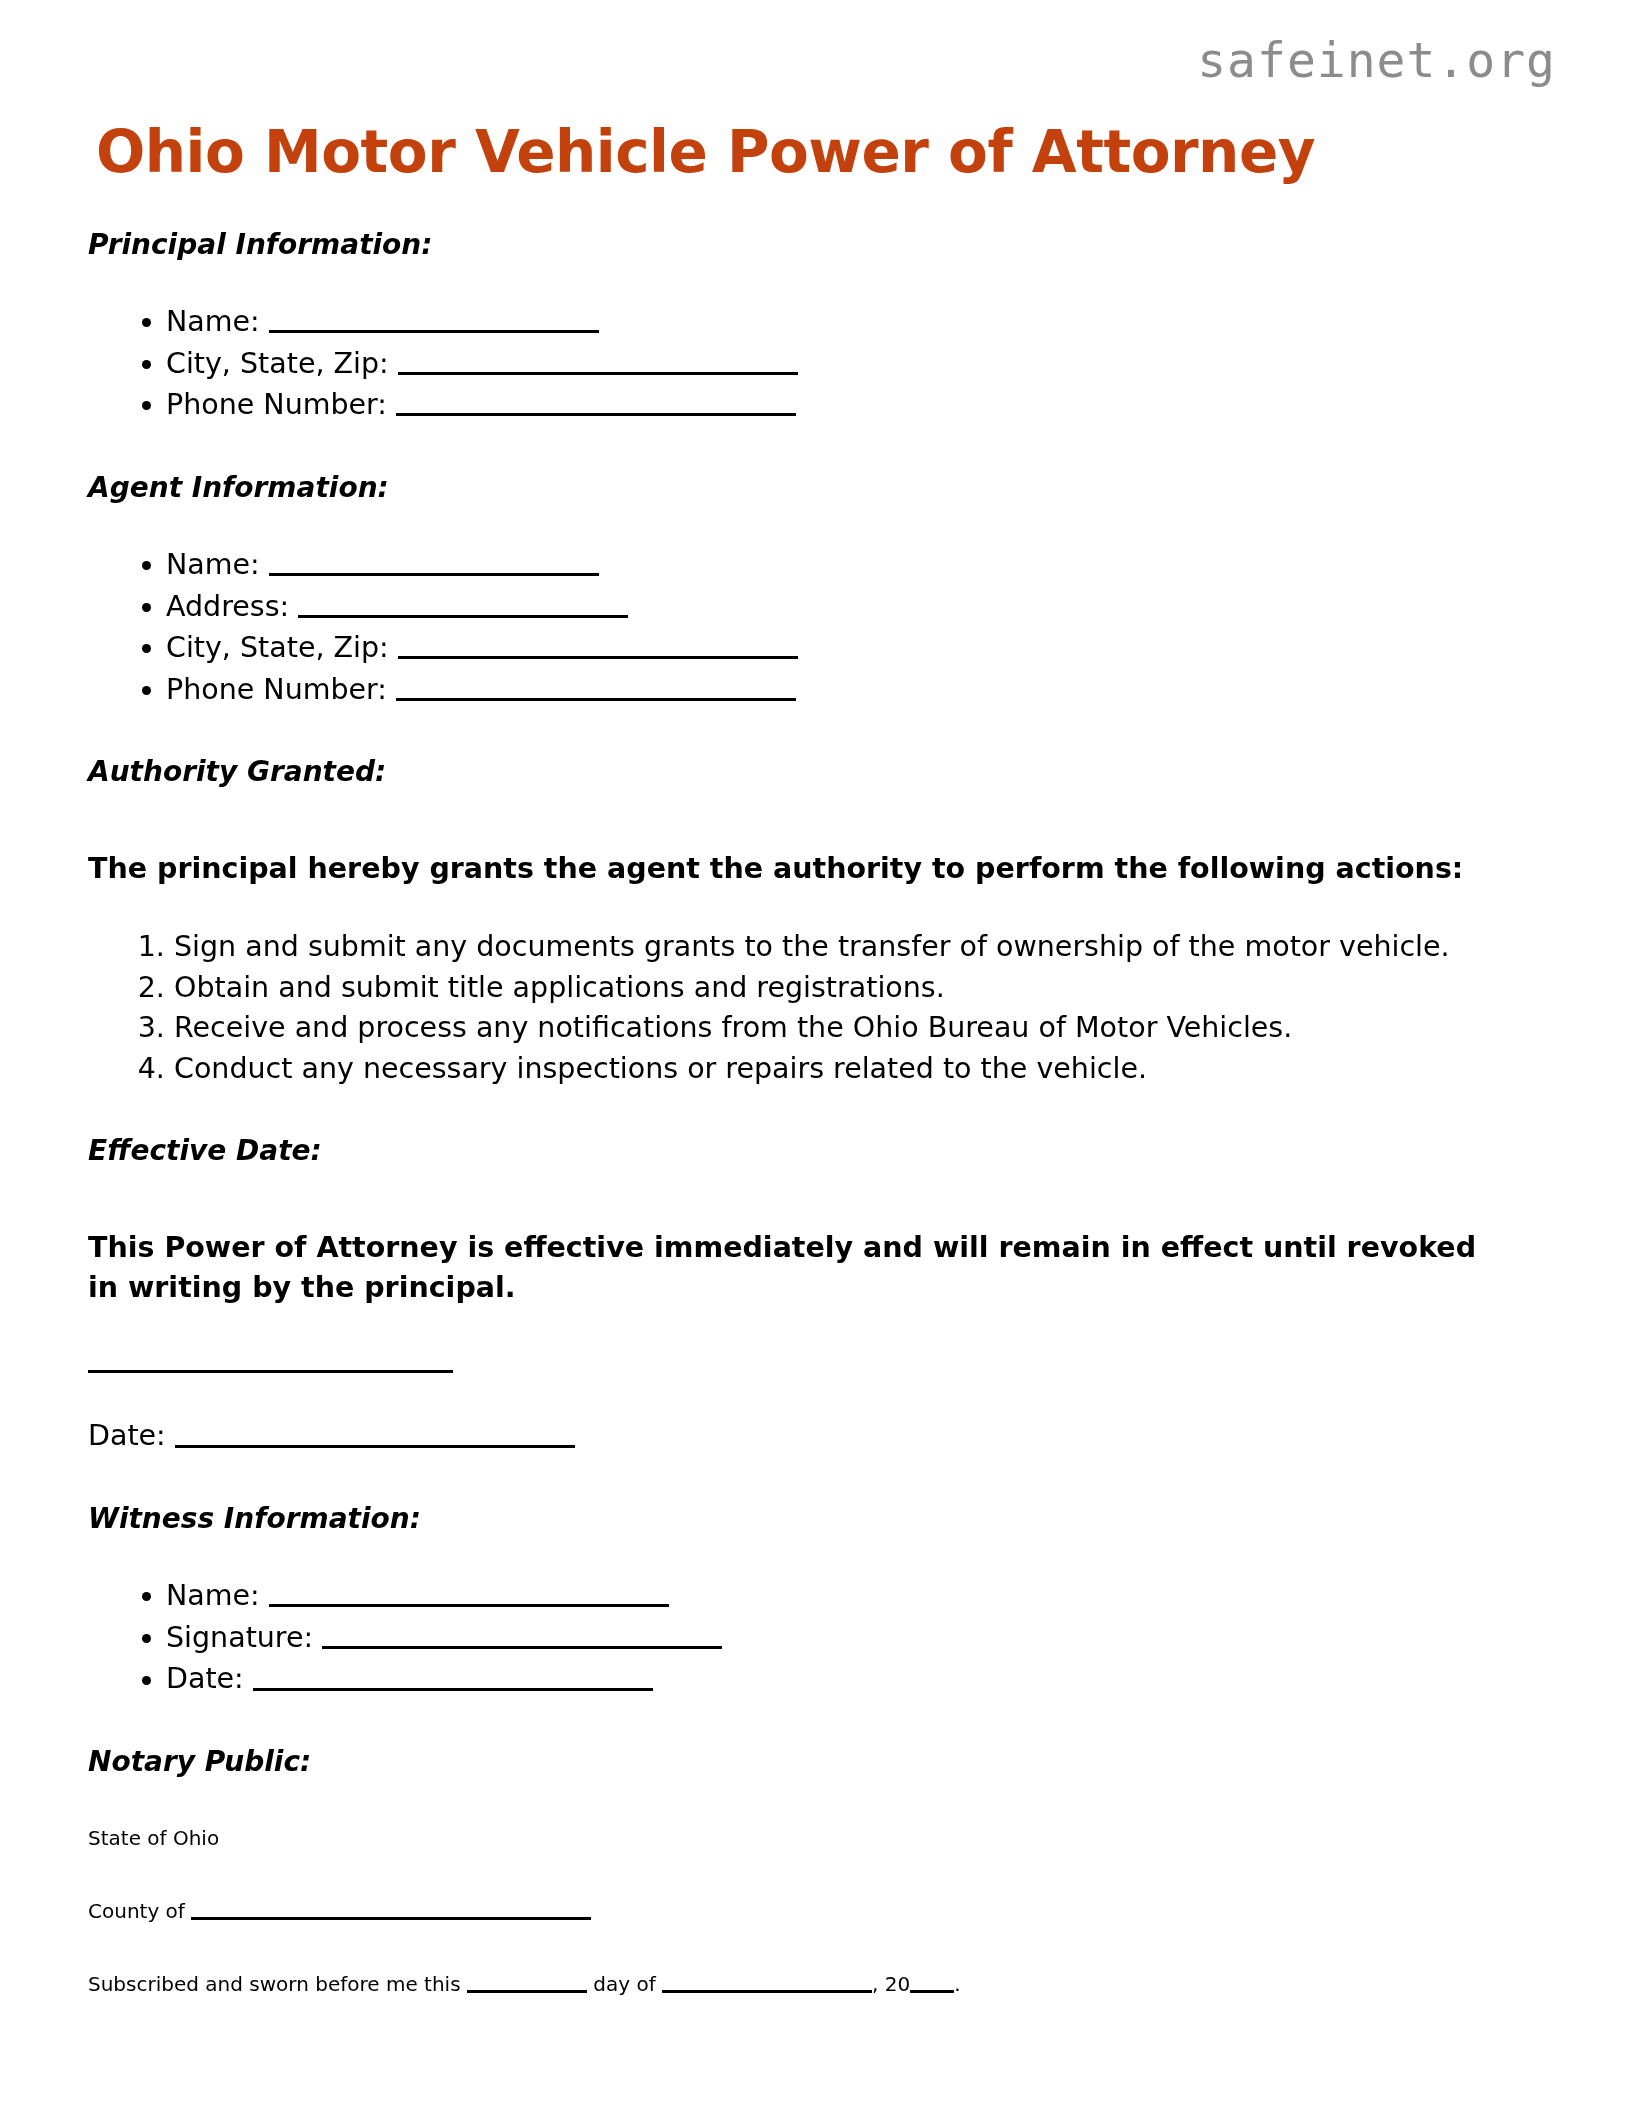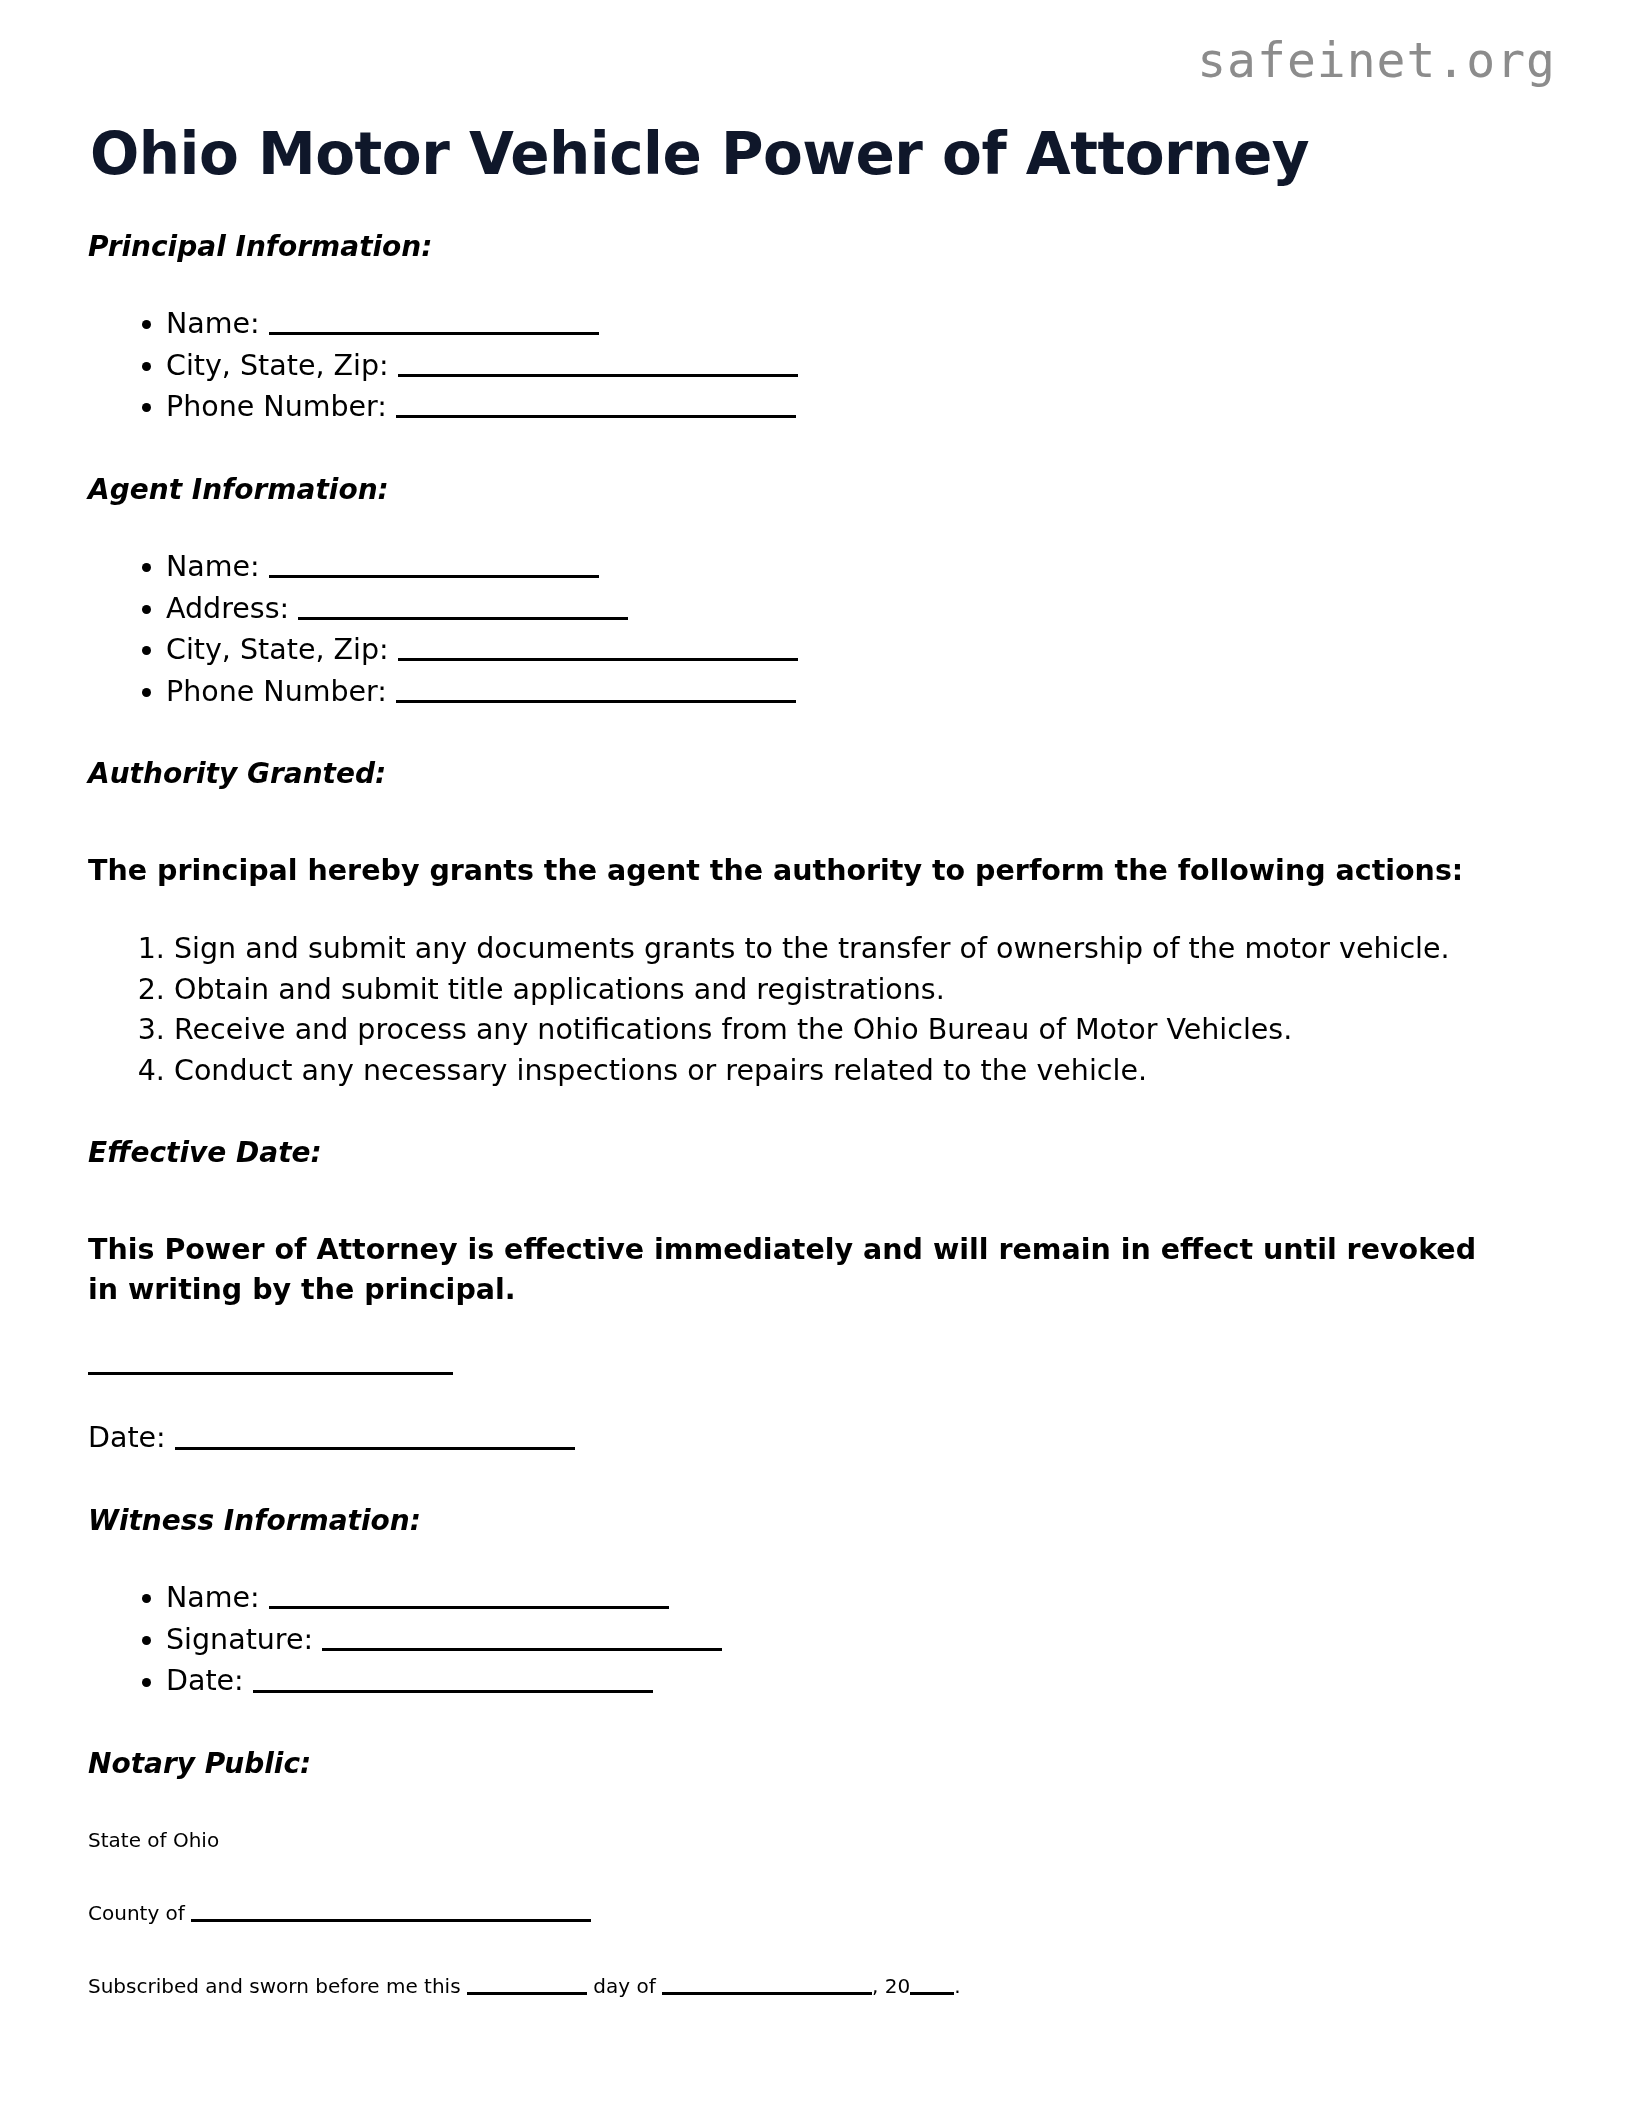--- a/index.html
+++ b/index.html
@@ -13,41 +13,41 @@
     font-family: "DejaVu Sans", sans-serif;
     color: #000000;
     position: relative;
     overflow: hidden;
   }
   .page {
     position: relative;
     width: 1644px;
     height: 1872px;
     box-sizing: border-box;
-    padding: 16px 88px;
+    padding: 8px 88px;
   }
   .watermark {
     position: absolute;
     top: 36px;
     right: 88px;
     font-family: "DejaVu Sans Mono", monospace;
     font-size: 48px;
     color: #8c8c8c;
     letter-spacing: 1px;
     line-height: 1;
     white-space: nowrap;
   }
   h1.doc-title {
-    margin: 2px;
+    margin: 8px;
     padding-top: 106px;
     font-size: 58px;
     font-weight: bold;
     letter-spacing: -0.5px;
     line-height: 1.05;
-    color: #0f172a;
+    color: #c2410c;
   }
   .body-text {
     font-size: 28.5px;
     line-height: 1.42;
     margin: 0;
     max-width: 1428px;
   }
   .intro {
     margin-top: 54px;
   }

